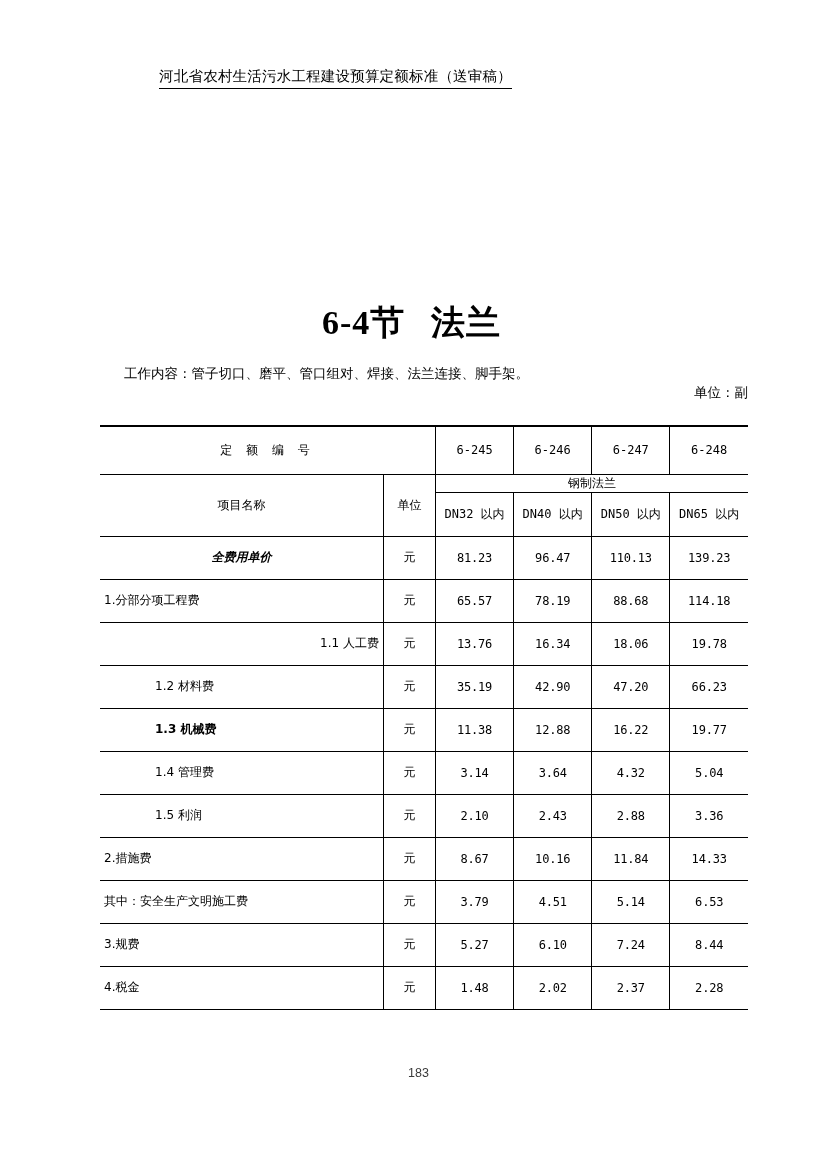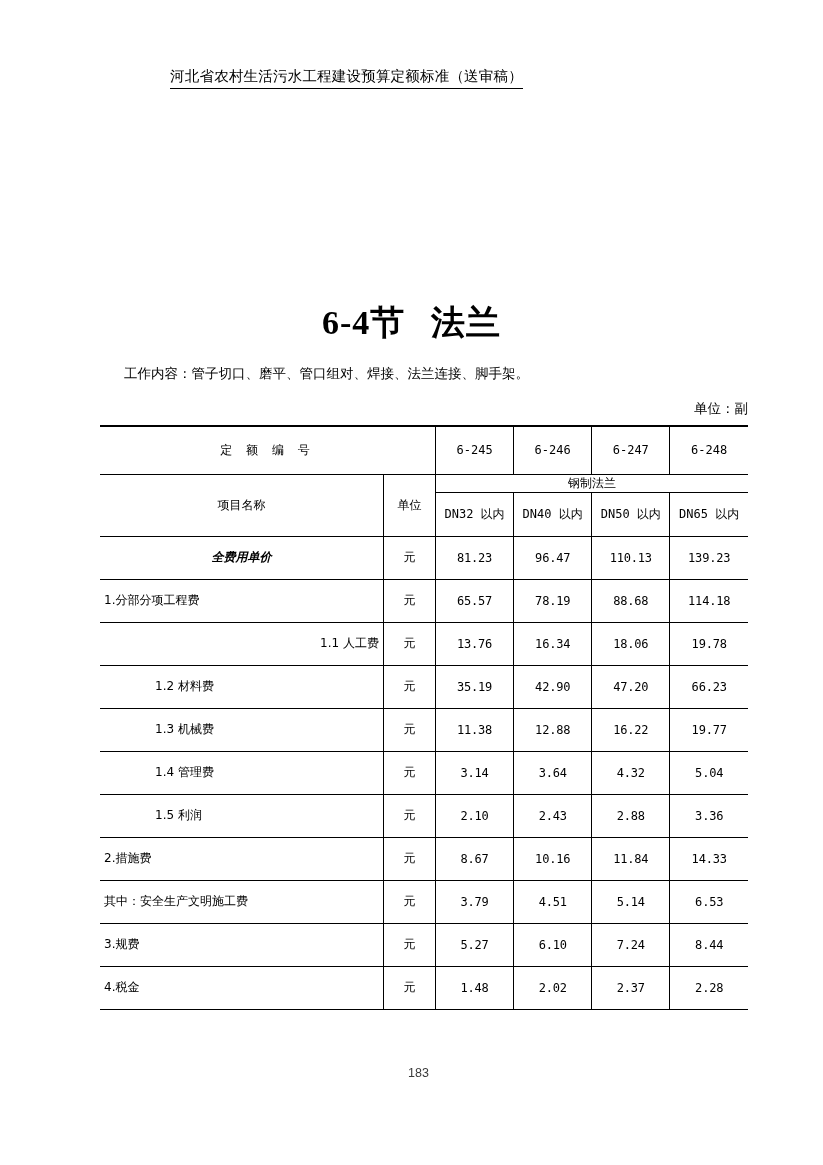--- a/index.html
+++ b/index.html
@@ -19,21 +19,21 @@
     position: relative;
     width: 823px;
     height: 1165px;
     box-sizing: border-box;
   }
 
   
   .doc-header {
     position: absolute;
     top: 66px;
-    left: 13px;
+    left: 2px;
     width: 667px;
     text-align: center;
   }
   .doc-header .header-text {
     display: inline-block;
     font-size: 14.5px;
     line-height: 20px;
     letter-spacing: 0.2px;
     border-bottom: 1.3px solid #000;
     padding-bottom: 2px;
@@ -64,21 +64,21 @@
     left: 124px;
     font-size: 13.5px;
     line-height: 20px;
     font-family: "DejaVu Sans", "Liberation Sans", sans-serif;
     white-space: nowrap;
   }
 
   
   .unit-note {
     position: absolute;
-    top: 398px;
+    top: 382px;
     left: 0;
     width: 748px;
     text-align: right;
     font-size: 13.5px;
     line-height: 20px;
     font-family: "DejaVu Sans", "Liberation Sans", sans-serif;
   }
 
   
   .table-wrap {
@@ -228,21 +228,21 @@
           </tr>
           <tr>
             <td class="cell-name indent" style="height: 43px;">1.2 材料费</td>
             <td class="cell-unit">元</td>
             <td class="cell-num">35.19</td>
             <td class="cell-num">42.90</td>
             <td class="cell-num">47.20</td>
             <td class="cell-num no-right">66.23</td>
           </tr>
           <tr>
-            <td class="cell-name indent" style="height: 43px;">1.3  机械费</td>
+            <td class="cell-name indent" style="height: 43px; font-weight: bold;">1.3  机械费</td>
             <td class="cell-unit">元</td>
             <td class="cell-num">11.38</td>
             <td class="cell-num">12.88</td>
             <td class="cell-num">16.22</td>
             <td class="cell-num no-right">19.77</td>
           </tr>
           <tr>
             <td class="cell-name indent" style="height: 43px;">1.4 管理费</td>
             <td class="cell-unit">元</td>
             <td class="cell-num">3.14</td>

